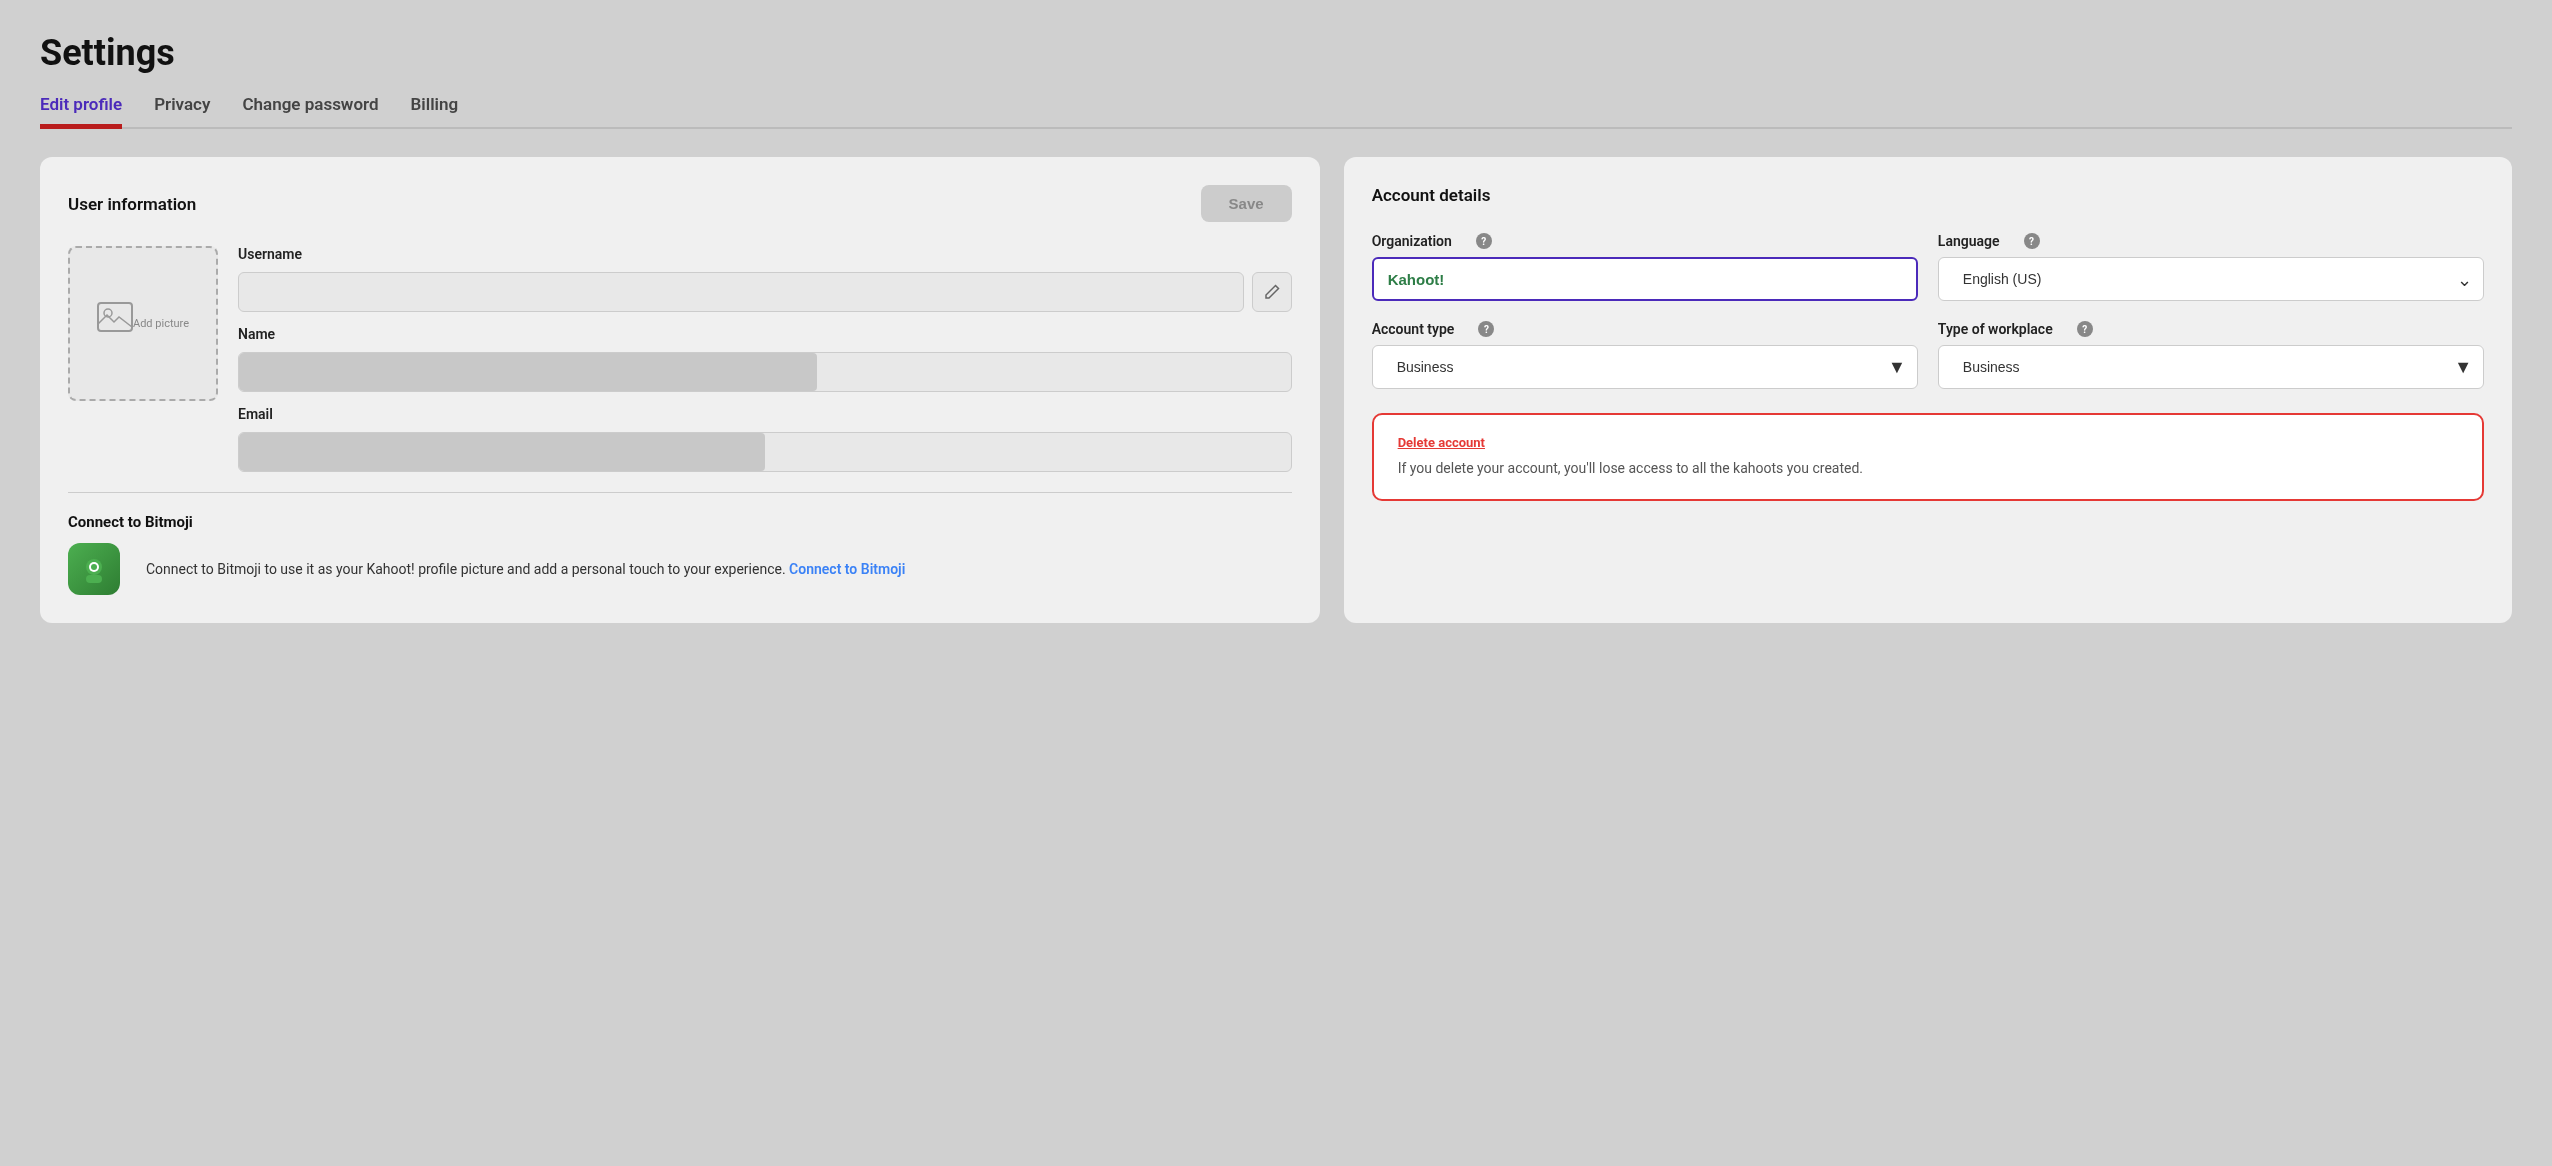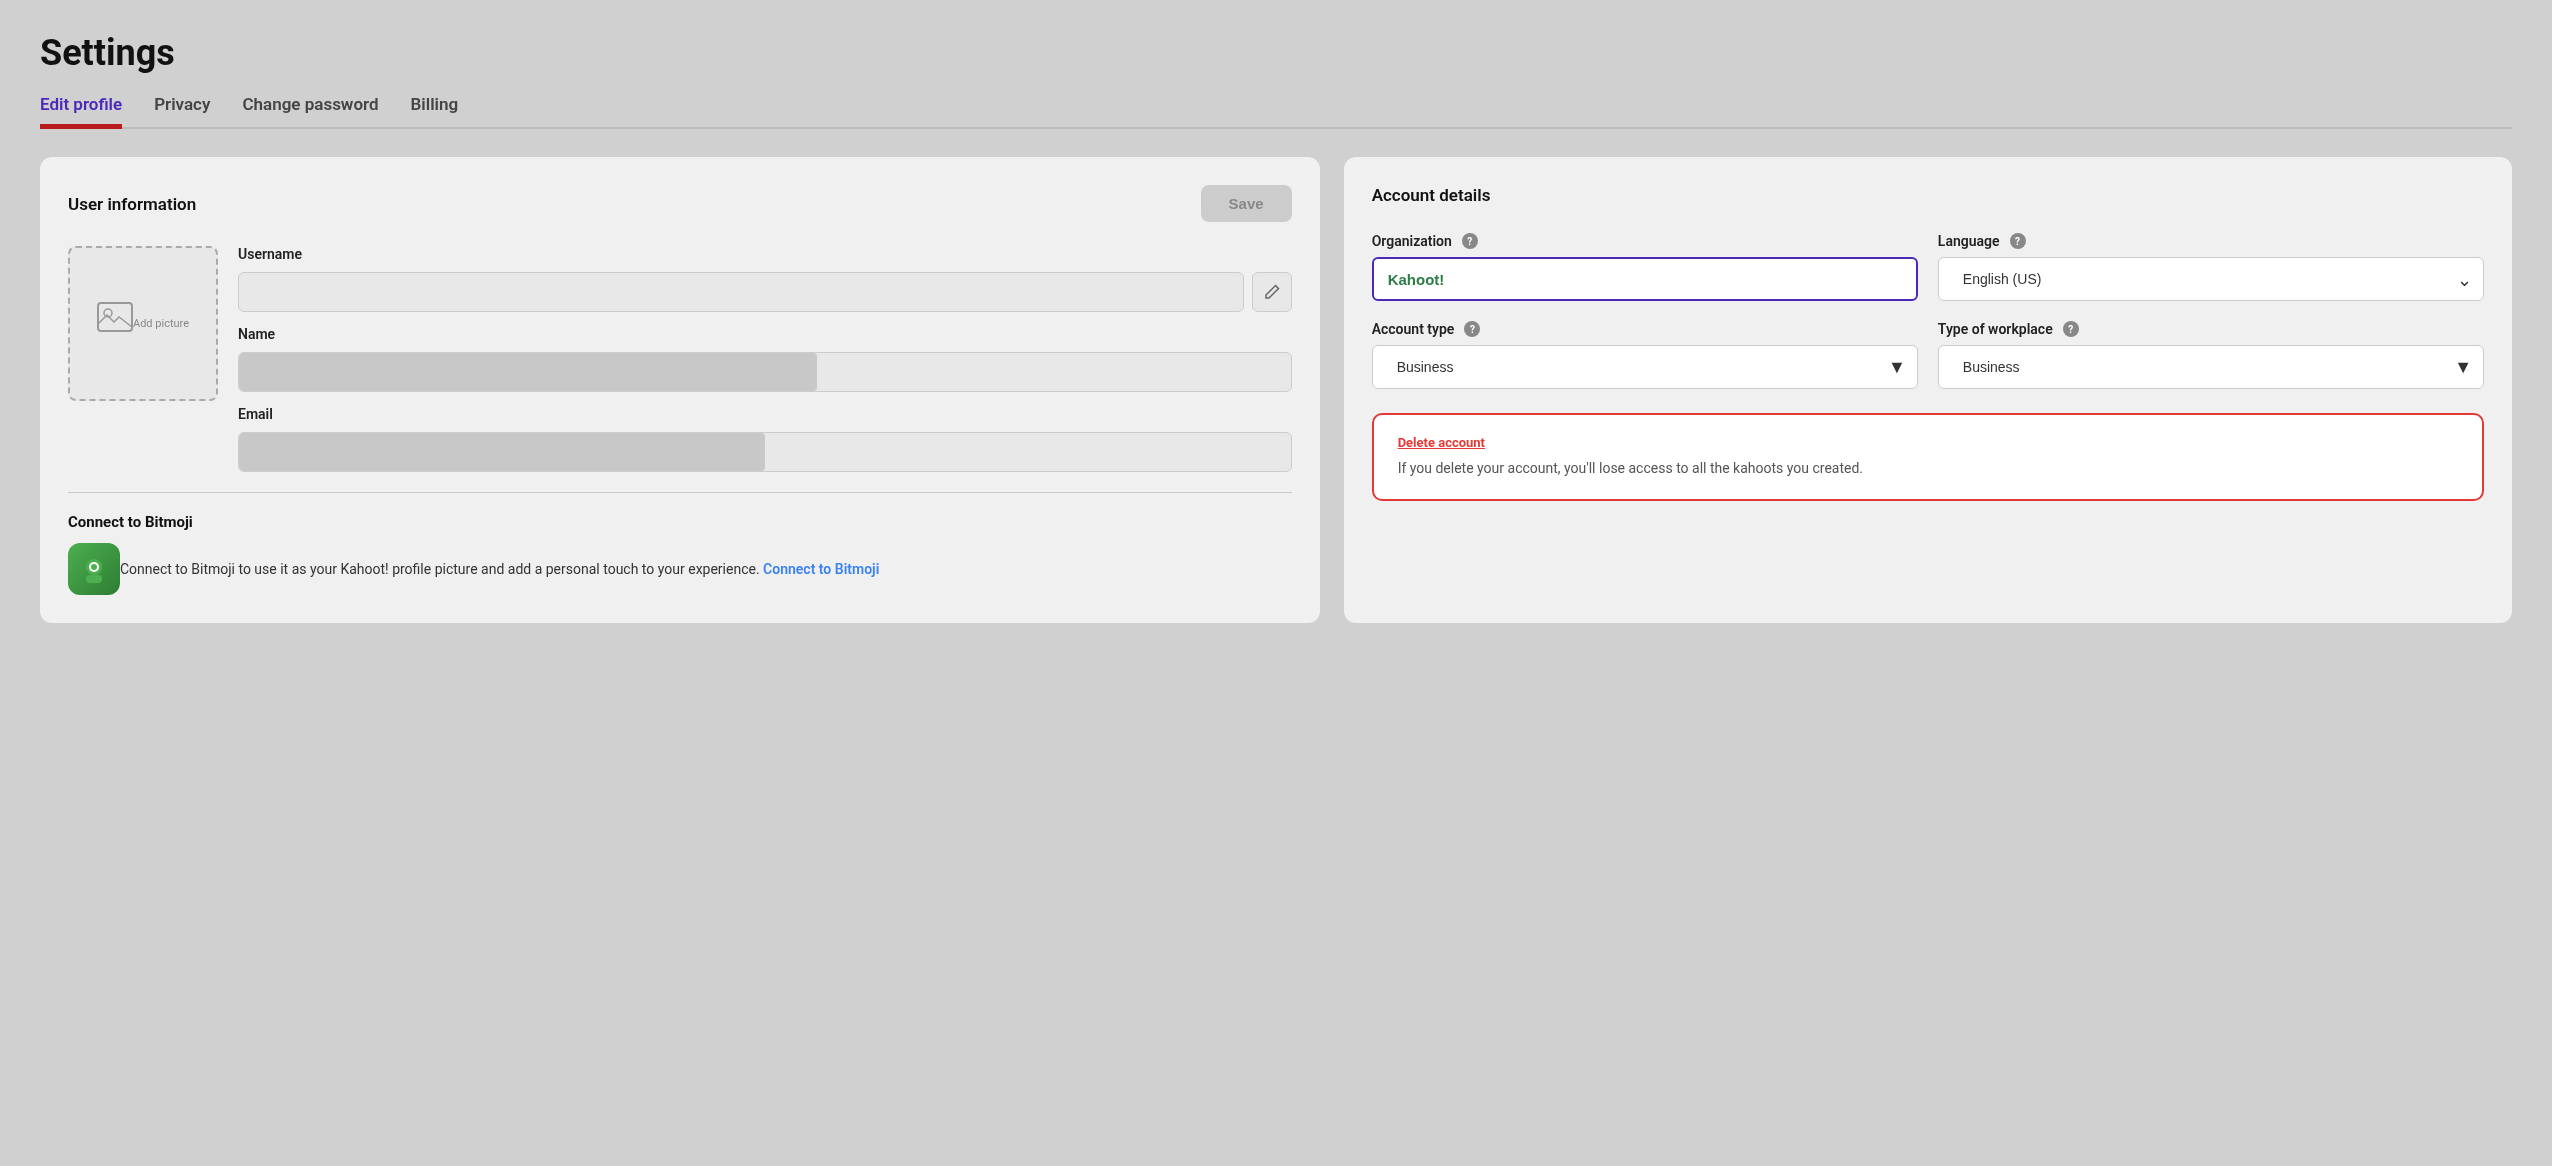--- a/index.html
+++ b/index.html
@@ -145,21 +145,21 @@
       padding-top: 20px;
     }
     .connect-title {
       font-size: 15px;
       font-weight: 700;
       color: #111;
       margin-bottom: 12px;
     }
     .bitmoji-row {
       display: flex;
-      gap: 0;
+      gap: 26px;
       align-items: center;
     }
     .bitmoji-icon {
       width: 52px;
       height: 52px;
       border-radius: 12px;
       background: linear-gradient(135deg, #4caf50, #2e7d32);
       display: flex;
       align-items: center;
       justify-content: center;
@@ -185,21 +185,21 @@
       margin-bottom: 28px;
     }
     .form-grid {
       display: grid;
       grid-template-columns: 1fr 1fr;
       gap: 20px 20px;
       margin-bottom: 24px;
     }
     .form-field label {
       display: flex;
-      gap: 10px;
+      gap: 24px;
       font-size: 14px;
       font-weight: 600;
       color: #222;
       margin-bottom: 8px;
     }
     .help-icon {
       width: 16px;
       height: 16px;
       border-radius: 50%;
       background: #888;

